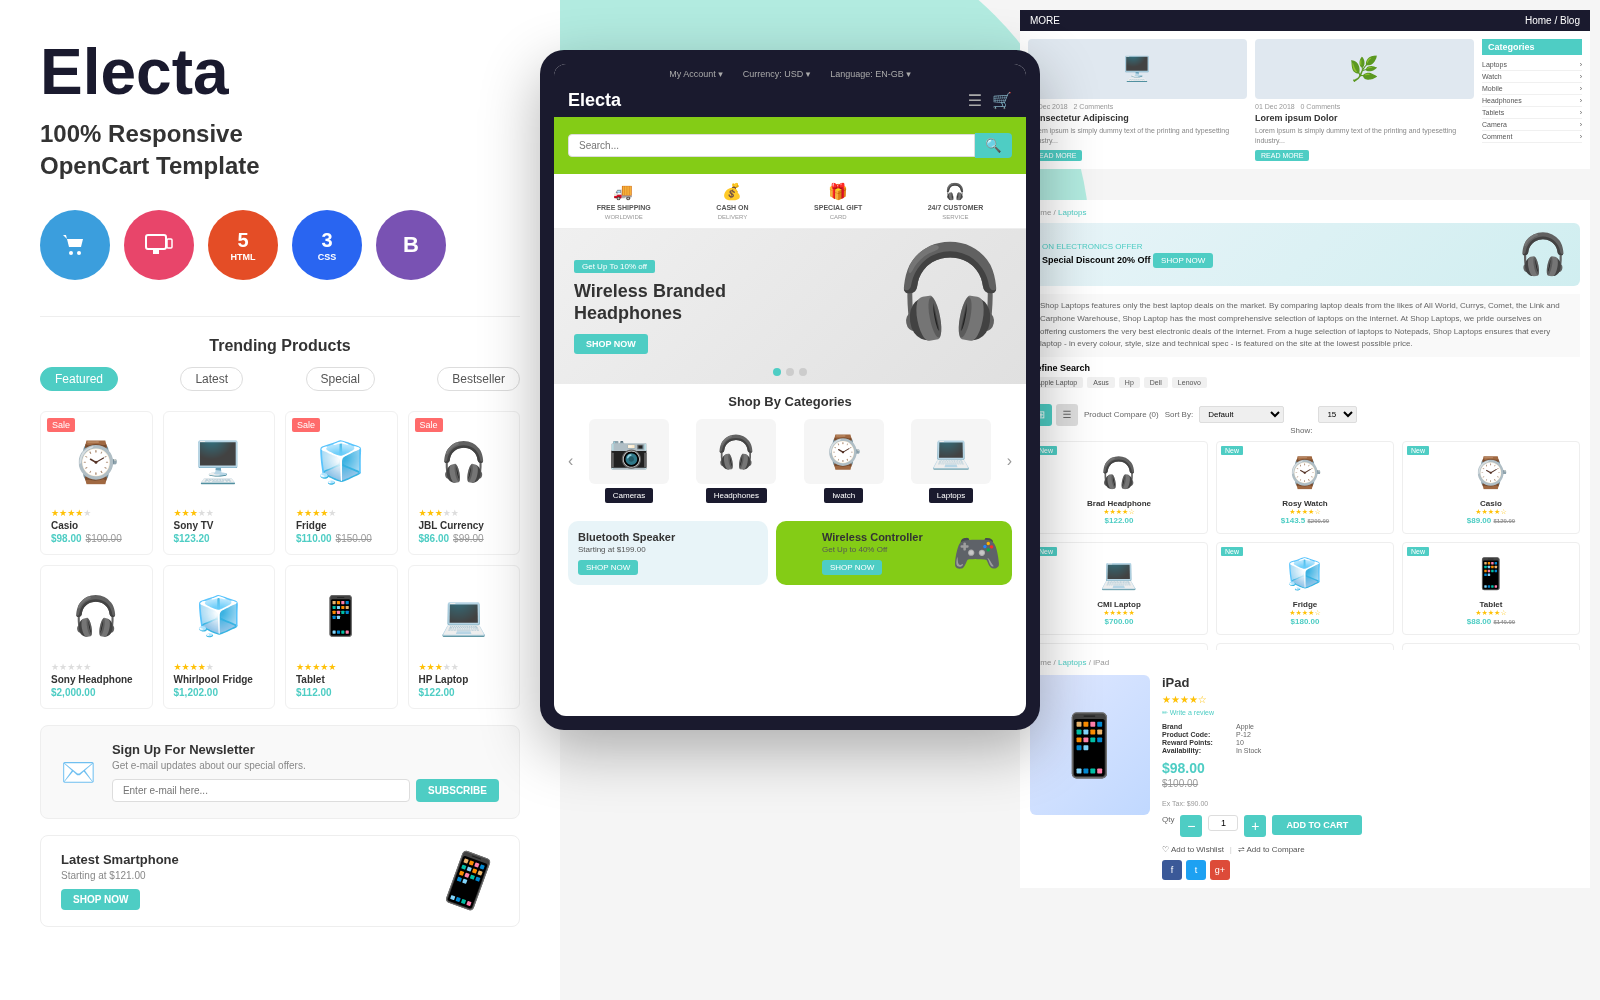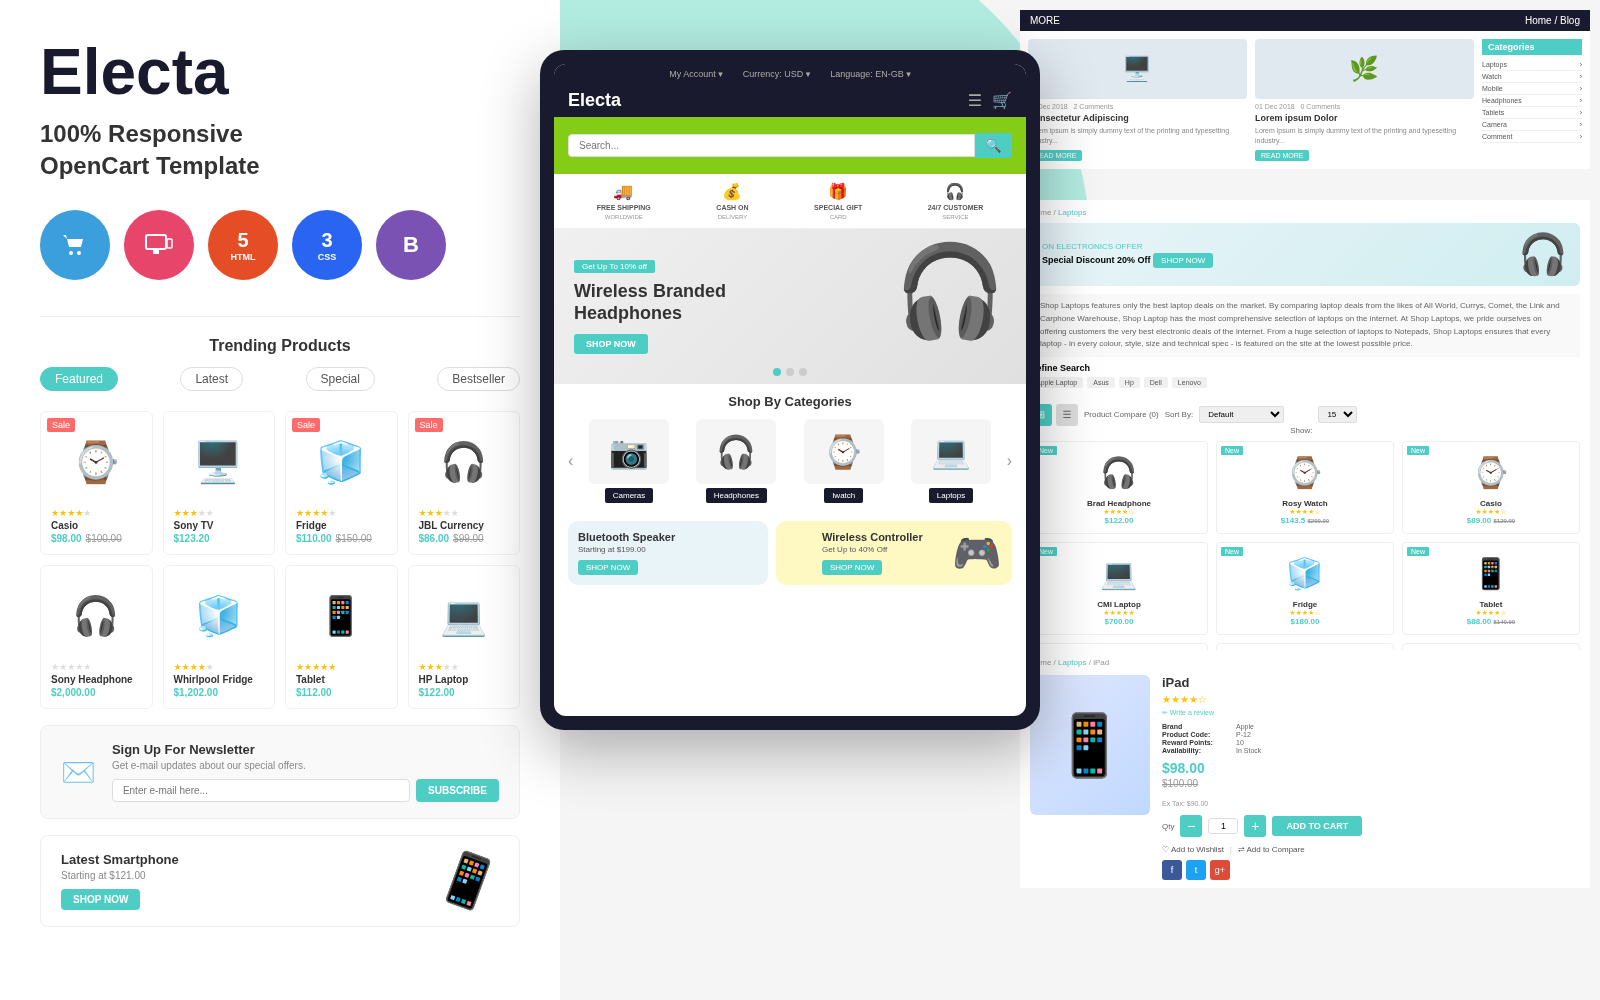--- a/index.html
+++ b/index.html
@@ -464,21 +464,21 @@
 
     .promo-card {
       flex: 1;
       border-radius: 10px;
       padding: 10px;
       position: relative;
       overflow: hidden;
     }
 
     .promo-card.blue { background: #e8f4f8; }
-    .promo-card.gray { background: #fef9c3; padding-left: 46px; }
+    .promo-card.gray { background: #84cc16; padding-left: 46px; }
 
     .promo-card h4 {
       font-size: 11px;
       font-weight: 700;
       color: #333;
       margin-bottom: 2px;
     }
     .promo-card p {
       font-size: 8px;
       color: #555;
@@ -792,21 +792,21 @@
 
     .detail-old-price {
       color: #999;
       text-decoration: line-through;
       font-size: 10px;
       margin-bottom: 8px;
     }
 
     .qty-row {
       display: flex;
-      align-items: center;
+      align-items: flex-start;
       gap: 6px;
       margin-bottom: 8px;
     }
 
     .qty-btn {
       width: 22px;
       height: 22px;
       background: #4ecdc4;
       color: white;
       border: none;

